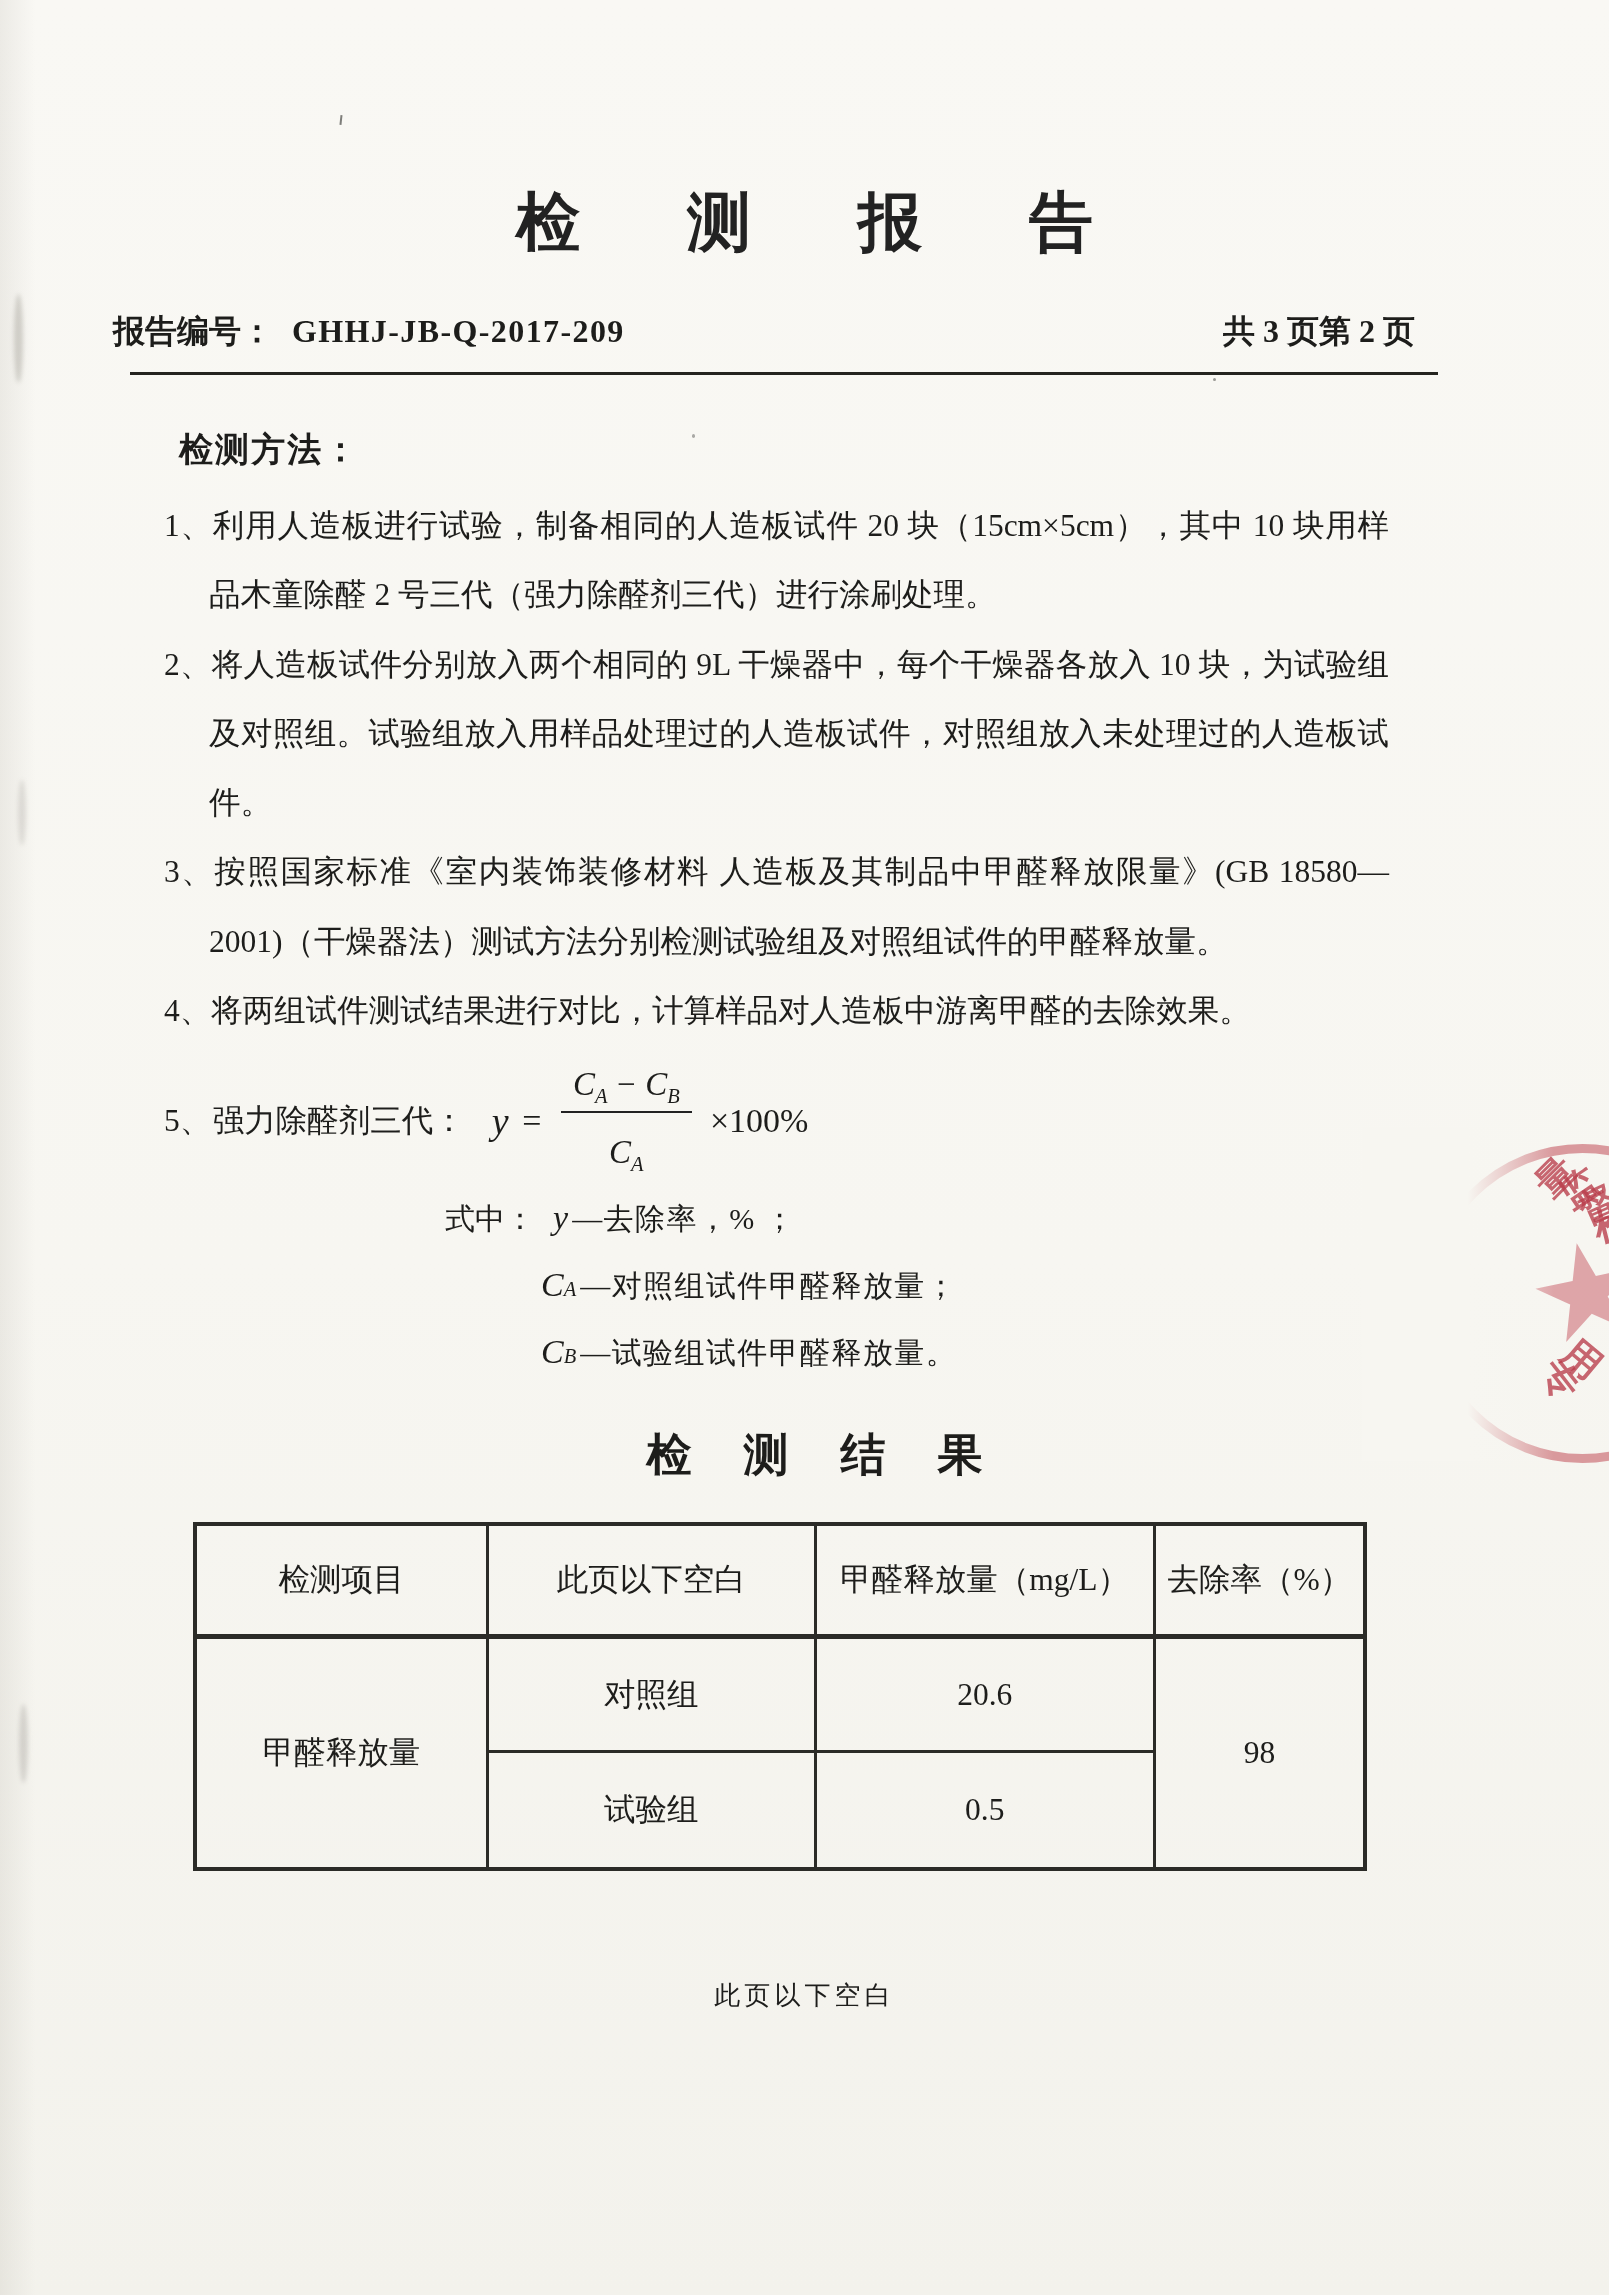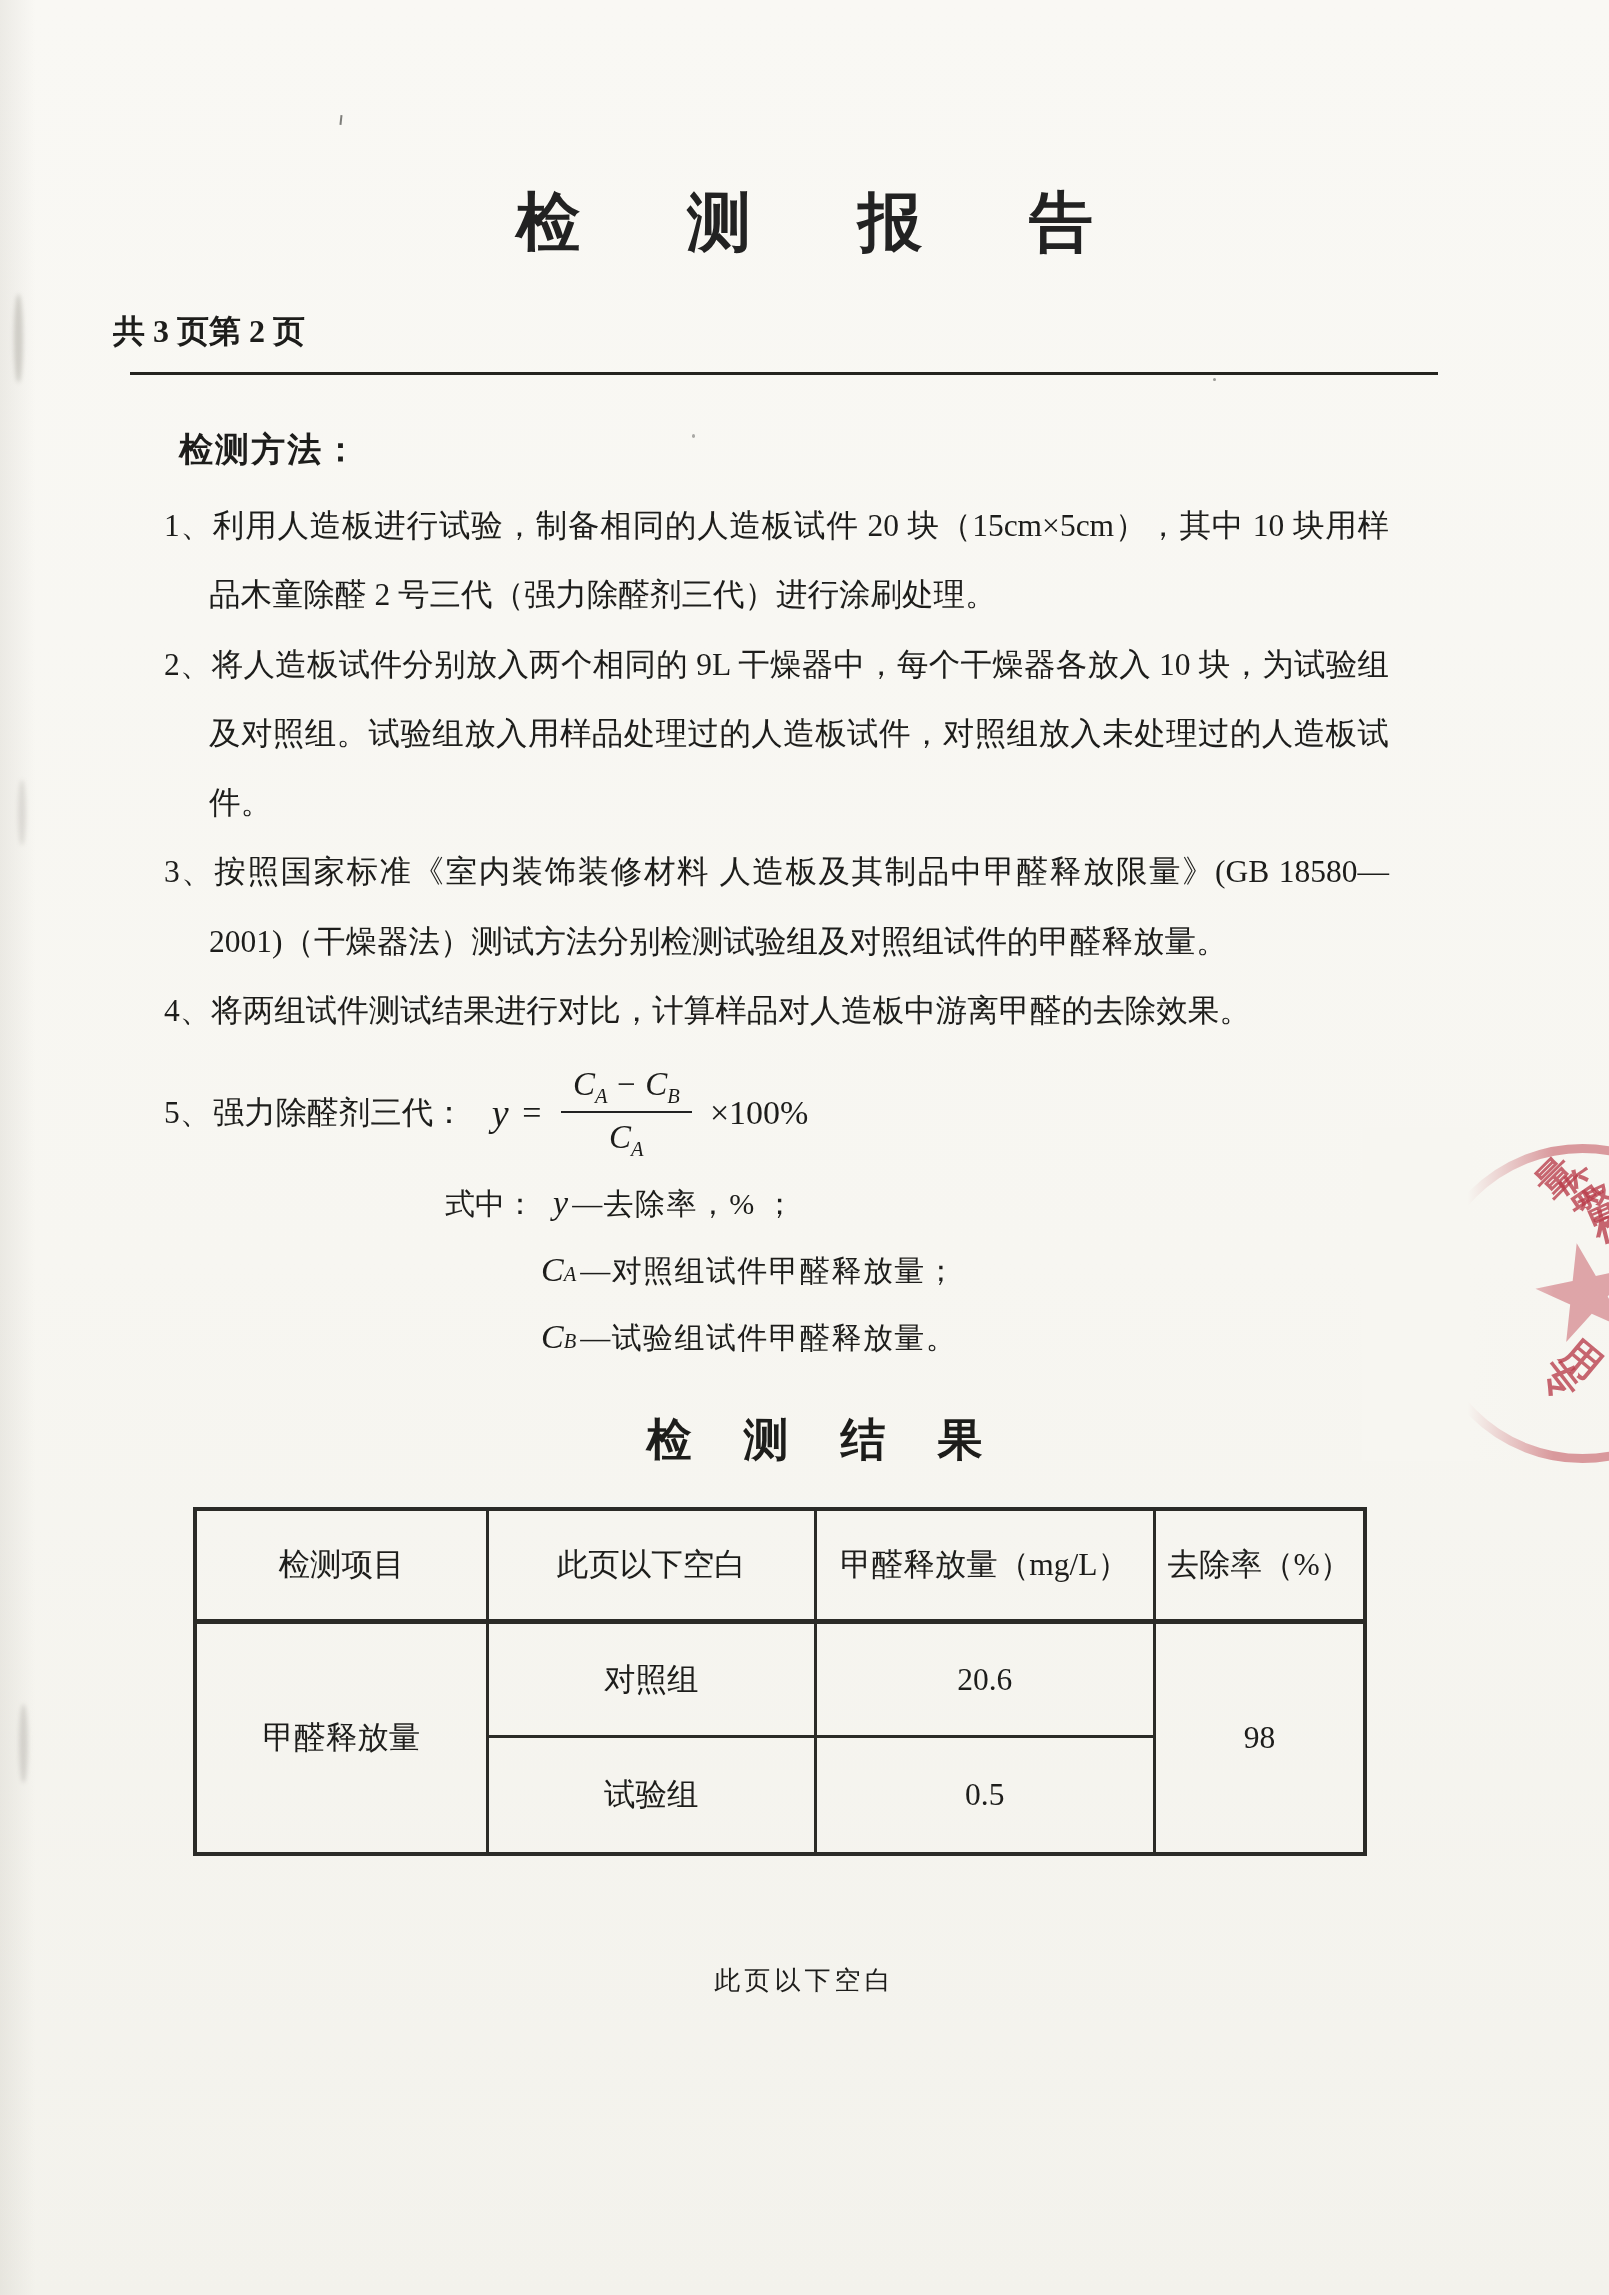--- a/index.html
+++ b/index.html
@@ -67,21 +67,21 @@
     font-size:31.5px;
   }
   .formula-label{margin-left:1.4px;}
   .math{display:flex;align-items:center;margin-left:27px;}
   .mvar{font-style:italic;font-family:"Liberation Serif","DejaVu Serif",serif;}
   .mvar.big{font-size:38px;}
   .meq{margin:0 13.7px;font-size:34px;}
   .frac{display:inline-block;text-align:center;margin:0 5.5px;}
   .frac .num,.frac .den{display:block;font-size:33px;padding:0 12.3px;}
   .frac .num{padding-bottom:4px;}
-  .frac .den{border-top:2.7px solid #222;padding-top:6px;}
+  .frac .den{border-top:2.7px solid #222;padding-top:21px;}
   .frac sub,.where sub{font-size:20.5px;font-style:italic;}
   .minus{margin:0 9.6px;}
   .times{margin-left:12.3px;font-size:34px;}
   
   .where{margin:23px 0 0 445px;font-size:30px;}
   .where-line{display:flex;align-items:baseline;margin-bottom:26px;}
   .where-line.indent{margin-left:96px;}
   .where .mvar{font-size:34px;}
   .where-label{margin-right:18px;}
   .where-text{margin-left:4.1px;letter-spacing:1.4px;}
@@ -163,20 +163,24 @@
   .crease-3{left:19px;top:1704px;width:9px;height:79px;background:rgba(85,80,70,0.18);}
 </style>
 </head>
 <body>
 
 <div class="page">
 
   <h1 class="doc-title">检测报告</h1>
 
   <div class="meta-row">
+    <div class="meta-left">
+      <span>报告编号：</span>
+      <span class="report-no">GHHJ-JB-Q-2017-209</span>
+    </div>
     <div class="meta-right">
       <span>共 3 页</span>
       <span>第 2 页</span>
     </div>
   </div>
 
   <div class="rule"></div>
 
   <div class="section-heading">检测方法：</div>
 

